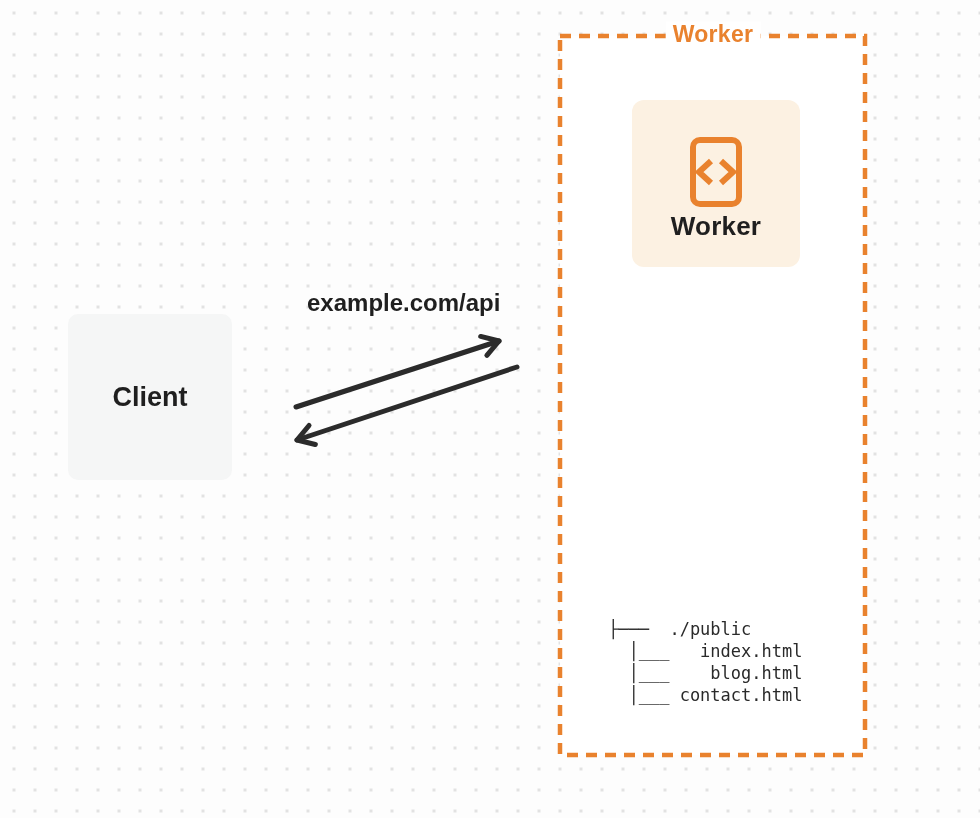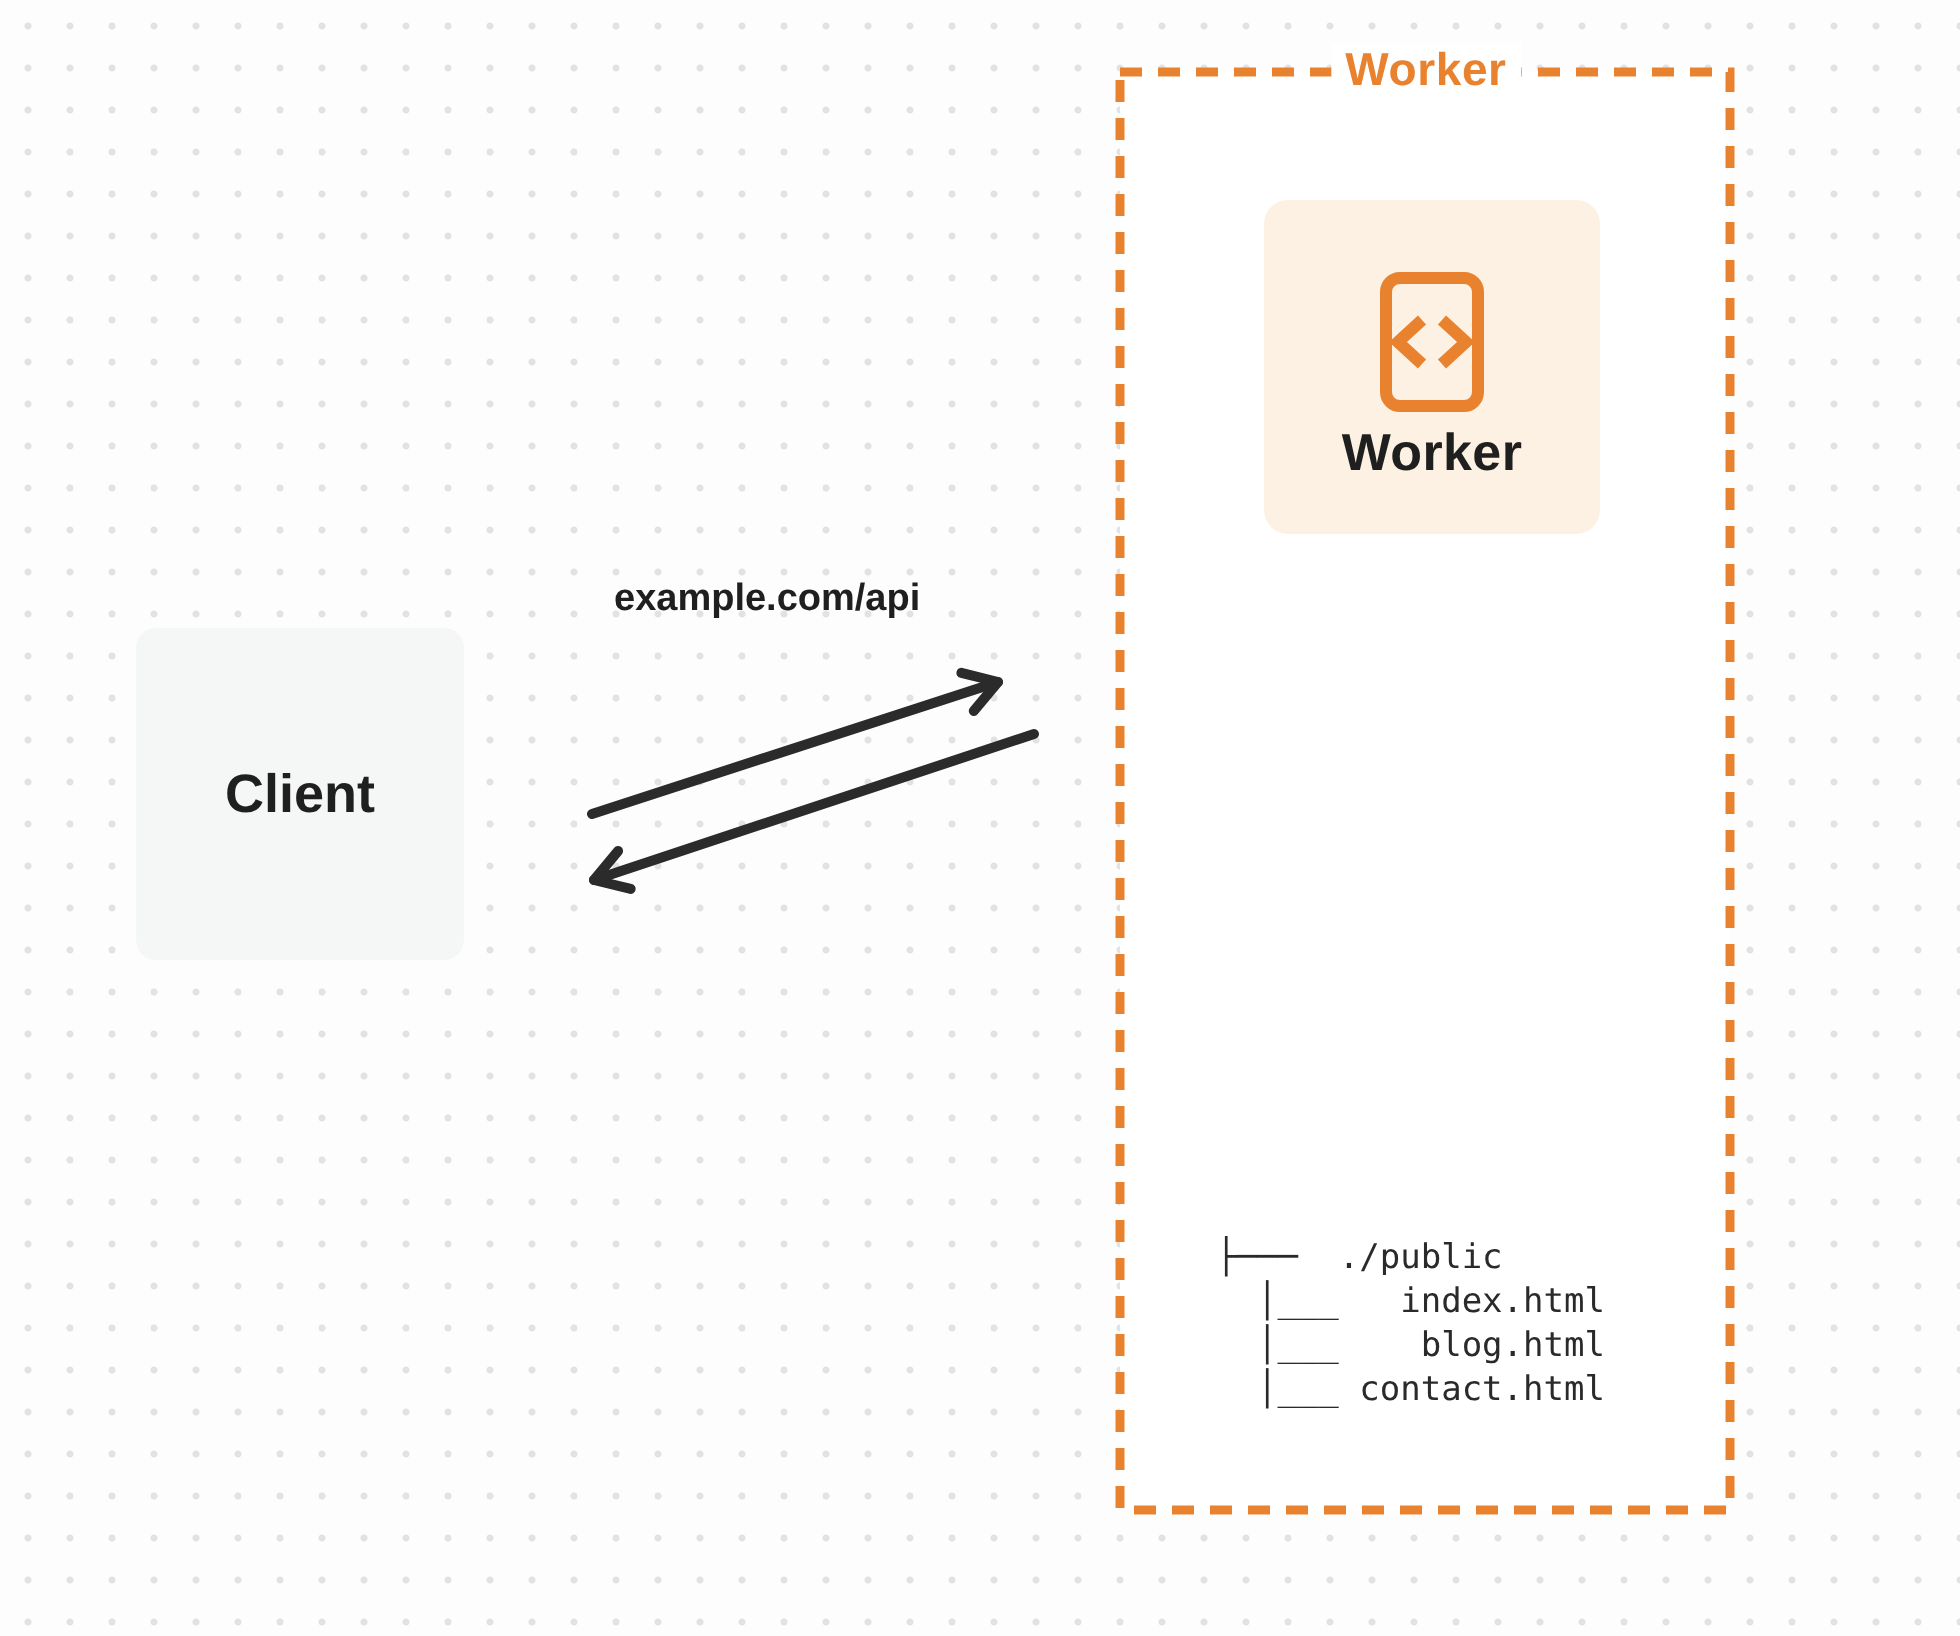--- a/index.html
+++ b/index.html
@@ -81,21 +81,21 @@
     background:var(--client-gray);
     border-radius:10px;
     display:flex;align-items:center;justify-content:center;
   }
   .client-label{
     font-size:27px;font-weight:bold;color:var(--text-dark);
   }
   .request-label{
     position:absolute;
     left:307px;top:289px;
-    font-size:19px;font-weight:bold;
+    font-size:24px;font-weight:bold;
     color:var(--text-dark);
     white-space:nowrap;
   }
   .file-tree{
     position:absolute;
     left:608px;top:618px;
     margin:0;
     font-family:"DejaVu Sans Mono", monospace;
     font-size:17px;line-height:22px;
     color:#2A2A2A;

